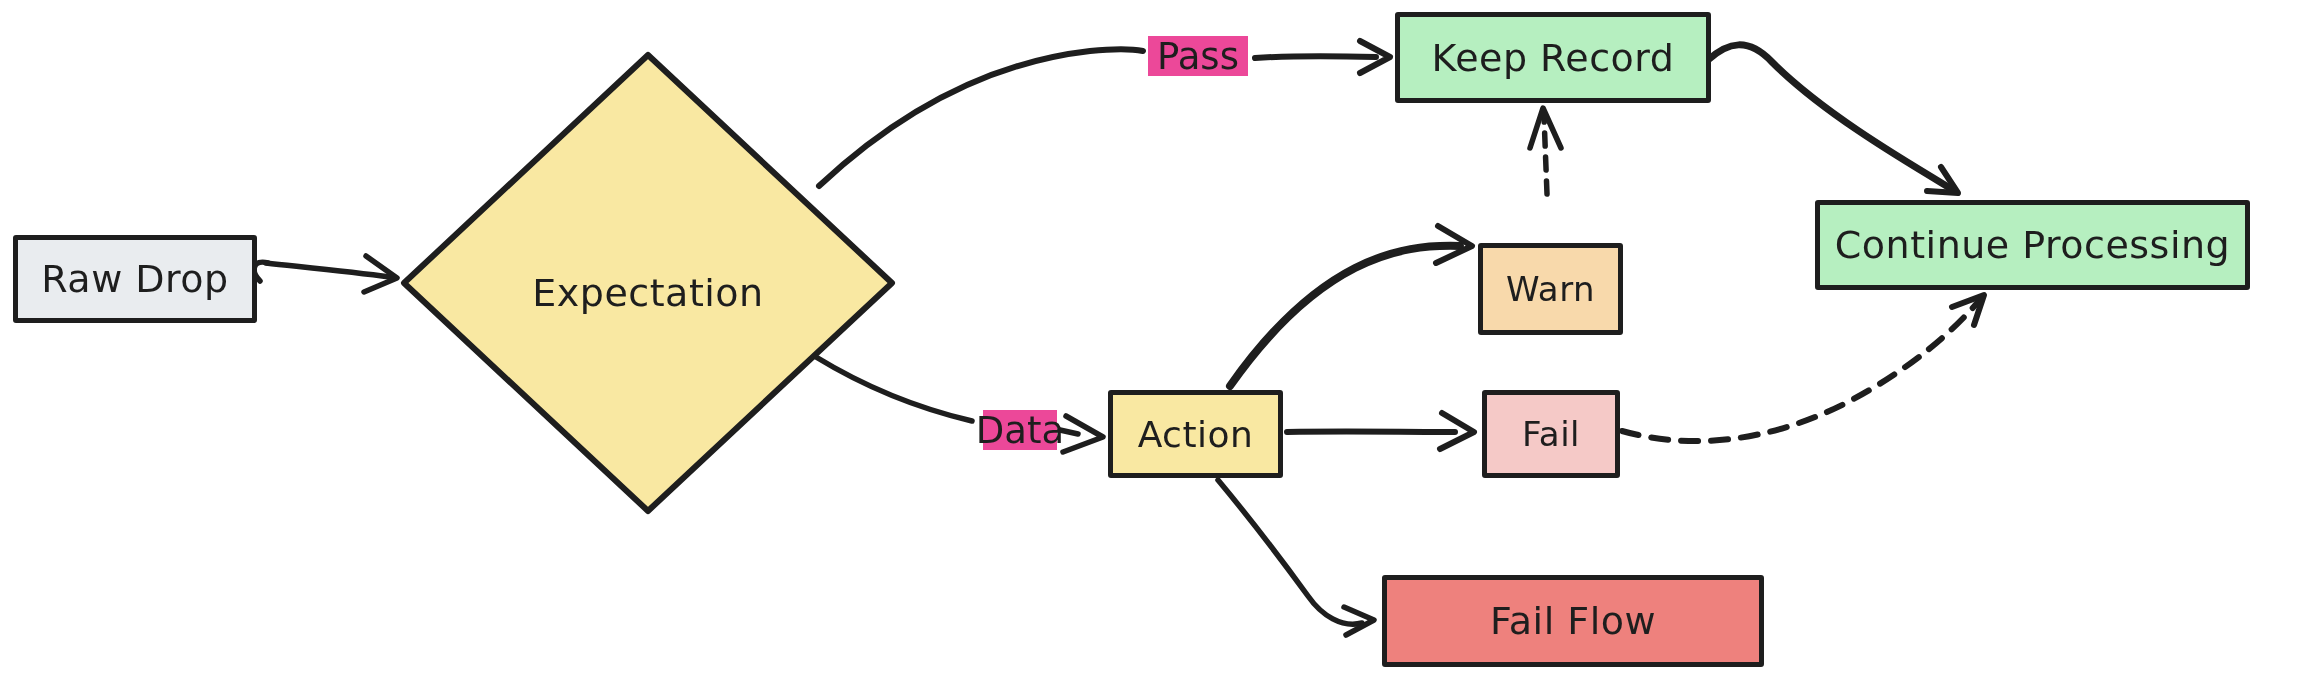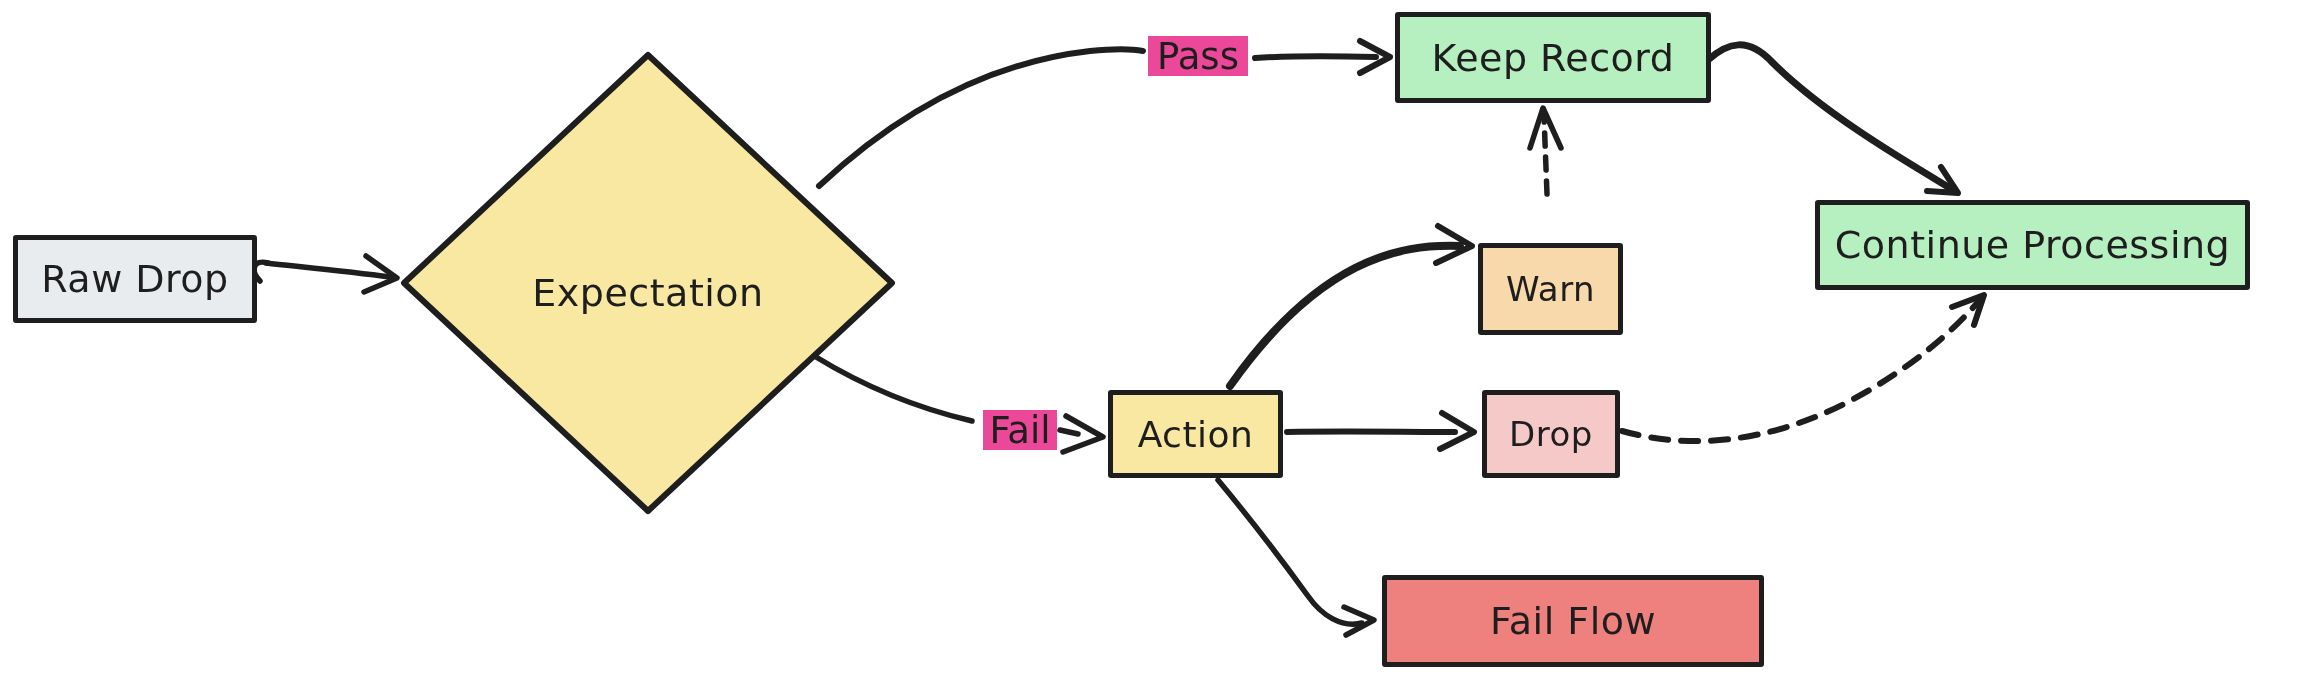--- a/index.html
+++ b/index.html
@@ -130,28 +130,28 @@
 
   <div class="node fs38" style="left: 1815px; top: 200px; width: 435px; height: 90px; background: rgb(182, 239, 192);">
     <span class="node-label">Continue Processing</span>
   </div>
 
   <div class="node fs34" style="left: 1478px; top: 200px; width: 145px; height: 92px; background: rgb(248, 217, 171); margin-top: 43px;">
     <span class="node-label">Warn</span>
   </div>
 
   <div class="node fs34" style="left: 1482px; top: 390px; width: 138px; height: 88px; background: rgb(245, 201, 199);">
-    <span class="node-label">Drop</span>
+    <span class="node-label">Fail</span>
   </div>
 
   <div class="node fs38" style="left: 1382px; top: 575px; width: 382px; height: 92px; background: rgb(238, 129, 125);">
     <span class="node-label">Fail Flow</span>
   </div>
 
   <div class="edge-label" style="left:1148px; top:36px; width:100px; height:40px;">
     <span>Pass</span>
   </div>
 
   <div class="edge-label" style="left:983px; top:410px; width:74px; height:40px;">
-    <span>Fail</span>
+    <span>Data</span>
   </div>
 
 </div>
 
 </body></html>

